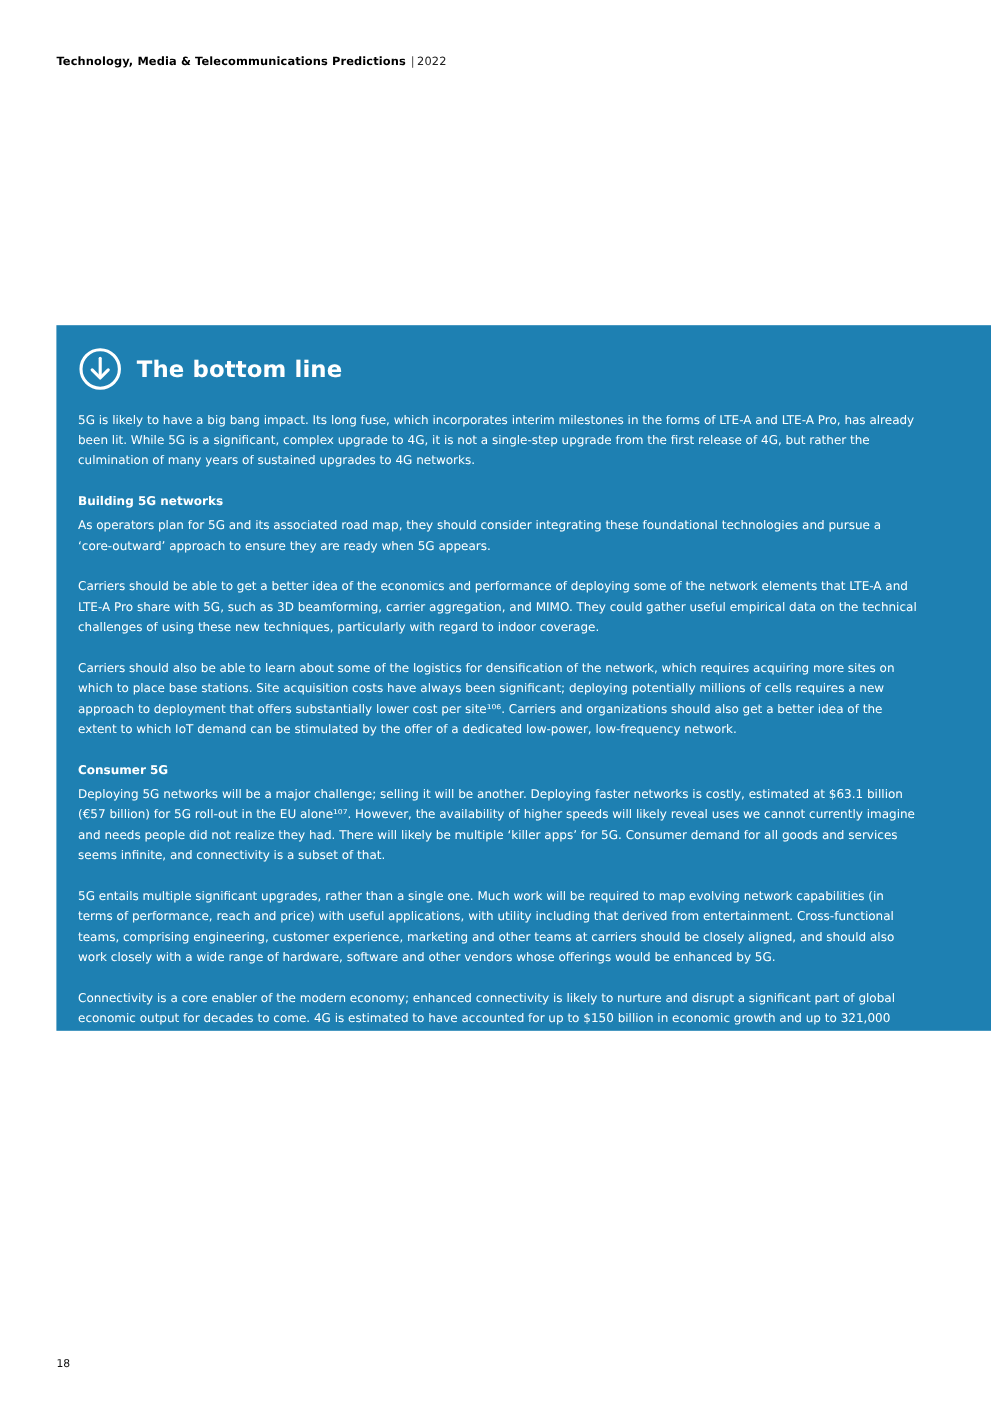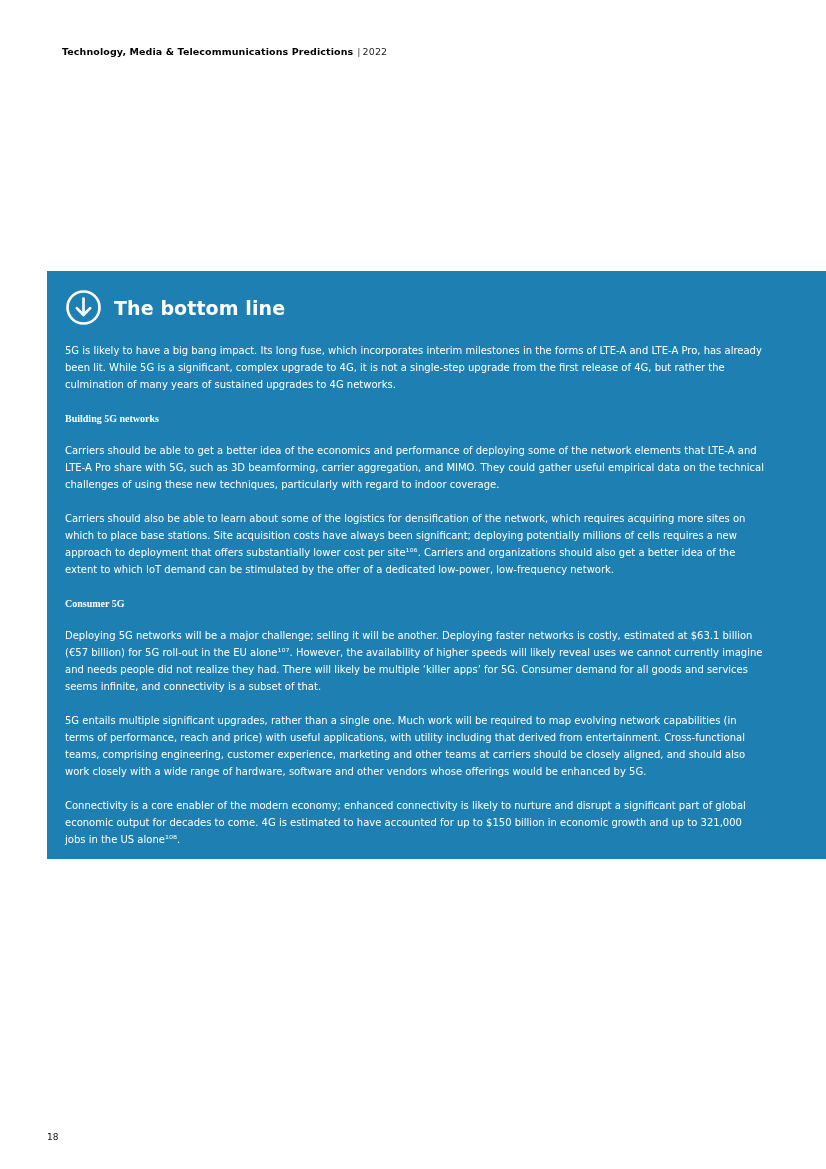--- a/index.html
+++ b/index.html
@@ -15,21 +15,21 @@
   
   .doc-header {
     position: absolute;
     left: 47px;
     top: 46px;
     font-size: 9.5px;
     color: #000000;
     letter-spacing: 0.1px;
     white-space: nowrap;
   }
-  .doc-title { font-weight: bold; margin-left: 15px; }
+  .doc-title { font-weight: bold; }
   .doc-sep { font-weight: normal; color: #444; margin: 0 2px 0 4px; }
   .doc-year { font-weight: normal; color: #222; }
 
   
   .callout {
     position: absolute;
     left: 47px;
     top: 271px;
     width: 779px;
     height: 588px;
@@ -60,28 +60,27 @@
     color: #ffffff;
     letter-spacing: 0.1px;
   }
 
   .callout-body {
     font-size: 10px;
     line-height: 17px;
     max-width: 700px;
   }
   .callout-body p {
-    margin: 15px 0 17px 0;
+    margin: 3px 0 17px 0;
   }
   .callout-body h3 {
     font-size: 10px;
     line-height: 17px;
     font-weight: bold;
     margin: 0;
-    font-family: Liberation Serif, serif;
   }
 
   
   .doc-footer {
     position: absolute;
     left: 47px;
     top: 1132px;
     font-size: 9px;
     color: #111111;
   }
@@ -105,20 +104,21 @@
           <path d="M11.8 19.2 L18.5 26 L25.2 19.2" fill="none" stroke="#ffffff" stroke-width="2.6" stroke-linecap="round" stroke-linejoin="round"></path>
         </svg>
       </span>
       <h2 class="callout-title">The bottom line</h2>
     </div>
 
     <div class="callout-body">
       <p>5G is likely to have a big bang impact. Its long fuse, which incorporates interim milestones in the forms of LTE-A and LTE-A Pro, has already been lit. While 5G is a significant, complex upgrade to 4G, it is not a single-step upgrade from the first release of 4G, but rather the culmination of many years of sustained upgrades to 4G networks.</p>
 
       <h3>Building 5G networks</h3>
+      <p>As operators plan for 5G and its associated road map, they should consider integrating these foundational technologies and pursue a ‘core-outward’ approach to ensure they are ready when 5G appears.</p>
       <p>Carriers should be able to get a better idea of the economics and performance of deploying some of the network elements that LTE-A and LTE-A Pro share with 5G, such as 3D beamforming, carrier aggregation, and MIMO. They could gather useful empirical data on the technical challenges of using these new techniques, particularly with regard to indoor coverage.</p>
       <p>Carriers should also be able to learn about some of the logistics for densification of the network, which requires acquiring more sites on which to place base stations. Site acquisition costs have always been significant; deploying potentially millions of cells requires a new approach to deployment that offers substantially lower cost per site¹⁰⁶. Carriers and organizations should also get a better idea of the extent to which IoT demand can be stimulated by the offer of a dedicated low-power, low-frequency network.</p>
 
       <h3>Consumer 5G</h3>
       <p>Deploying 5G networks will be a major challenge; selling it will be another. Deploying faster networks is costly, estimated at $63.1 billion (€57 billion) for 5G roll-out in the EU alone¹⁰⁷. However, the availability of higher speeds will likely reveal uses we cannot currently imagine and needs people did not realize they had. There will likely be multiple ‘killer apps’ for 5G. Consumer demand for all goods and services seems infinite, and connectivity is a subset of that.</p>
       <p>5G entails multiple significant upgrades, rather than a single one. Much work will be required to map evolving network capabilities (in terms of performance, reach and price) with useful applications, with utility including that derived from entertainment. Cross-functional teams, comprising engineering, customer experience, marketing and other teams at carriers should be closely aligned, and should also work closely with a wide range of hardware, software and other vendors whose offerings would be enhanced by 5G.</p>
       <p>Connectivity is a core enabler of the modern economy; enhanced connectivity is likely to nurture and disrupt a significant part of global economic output for decades to come. 4G is estimated to have accounted for up to $150 billion in economic growth and up to 321,000 jobs in the US alone¹⁰⁸.</p>
     </div>
 
   </section>

